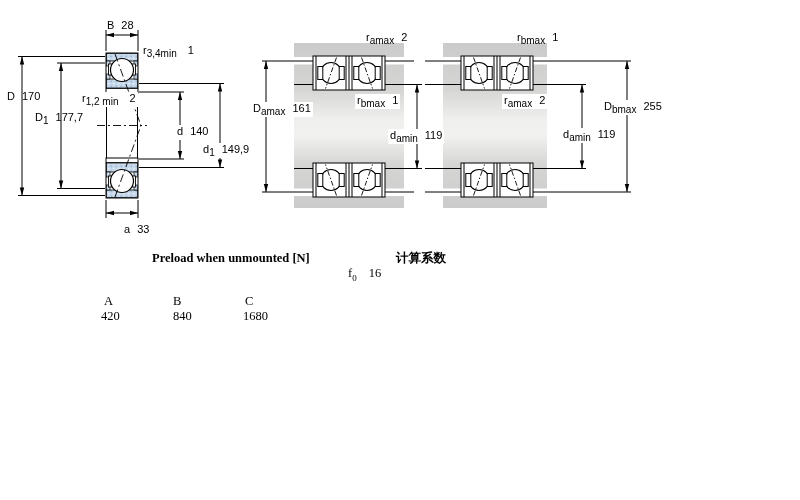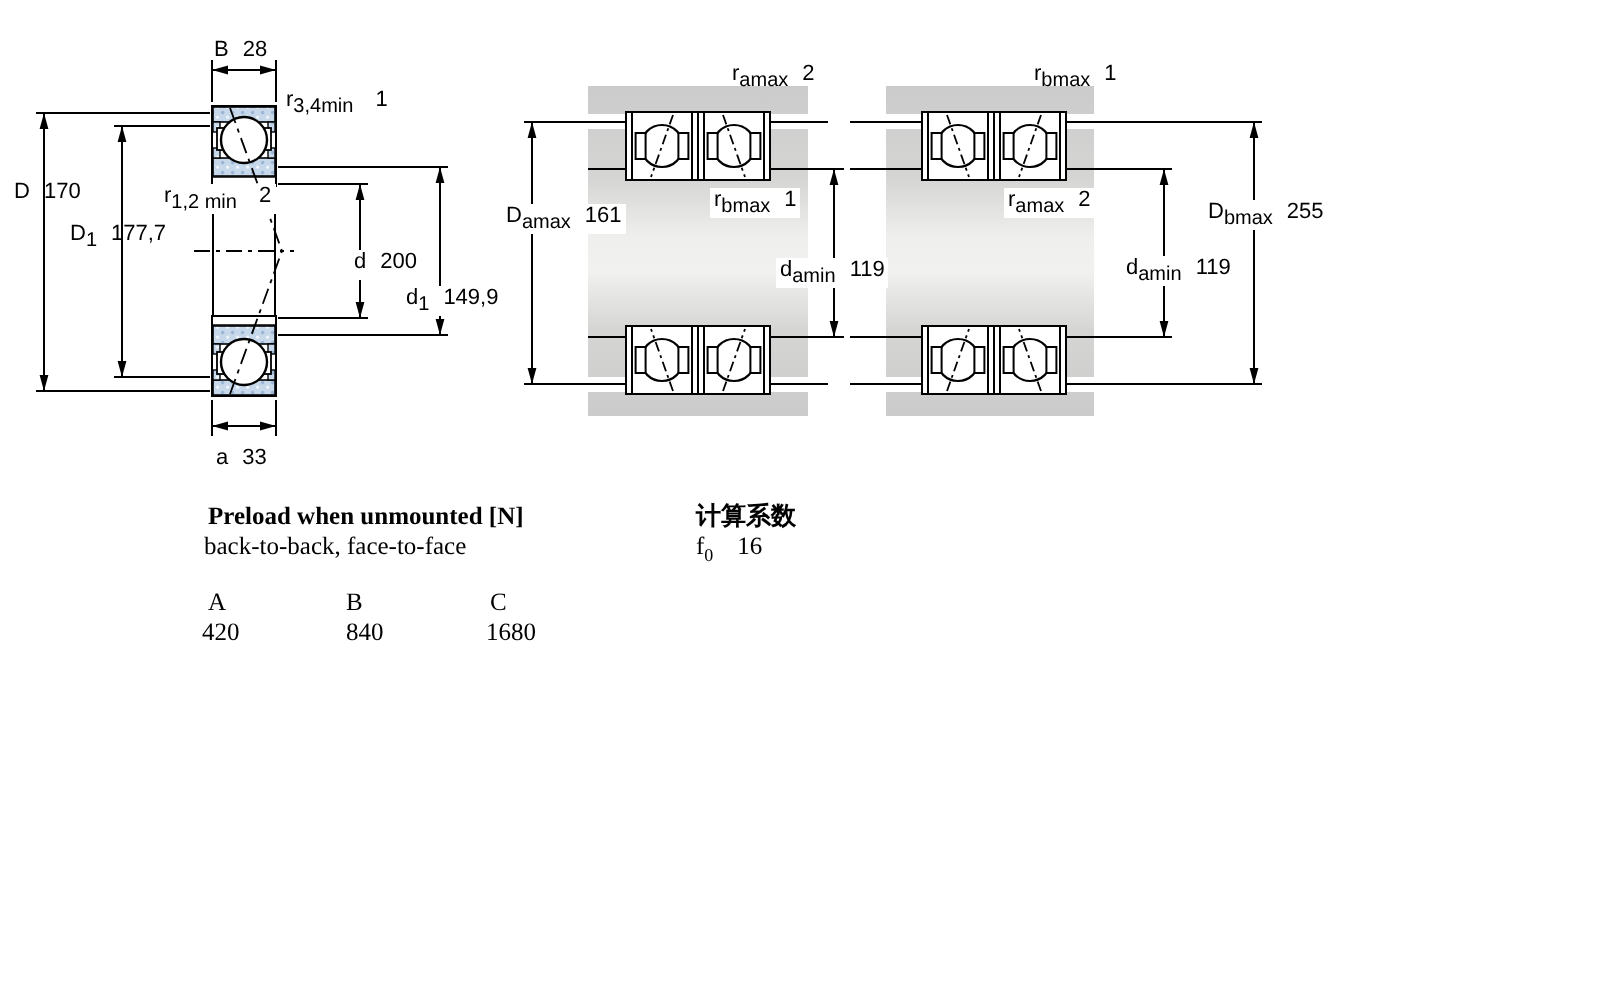--- a/index.html
+++ b/index.html
@@ -6,21 +6,21 @@
   .stage{position:relative;width:800px;height:500px;background:#ffffff;overflow:hidden;
          font-family:"Liberation Sans",sans-serif;color:#000;}
   .stage svg{position:absolute;left:0;top:0;}
   .lbl{position:absolute;font-size:11px;line-height:12px;white-space:nowrap;}
   .lbl sub{font-size:10px;line-height:1;}
   .lbl .val{margin-left:7px;}
   .lbl.gap-lg .val{margin-left:11px;}
   .lbl.bg{background:#ffffff;padding:0 2px;}
   .serif{position:absolute;font-family:"Liberation Serif","DejaVu Serif",serif;
          font-size:12.5px;line-height:14px;white-space:nowrap;}
-  .serif.bold{font-weight:bold;}
+  .serif.bold{font-weight:bold;margin-left:48px;}
   .serif sub{font-size:9px;line-height:1;}
   .serif .val{margin-left:12px;}
 </style>
 </head>
 <body>
 
 <div class="stage">
 
   <svg width="800" height="500" viewBox="0 0 800 500">
     <defs>
@@ -210,26 +210,26 @@
   <div class="lbl" style="left:7px;top:90px">
     <span>D</span><sub></sub><span class="val">170</span>
   </div>
   <div class="lbl" style="left:35px;top:111px">
     <span>D</span><sub>1</sub><span class="val">177,7</span>
   </div>
   <div class="lbl bg gap-lg" style="left:80px;top:92px">
     <span>r</span><sub>1,2 min</sub><span class="val">2</span>
   </div>
   <div class="lbl bg" style="left:175px;top:125px">
-    <span>d</span><sub></sub><span class="val">200</span>
+    <span>d</span><sub></sub><span class="val">140</span>
   </div>
   <div class="lbl bg" style="left:201px;top:143px">
     <span>d</span><sub>1</sub><span class="val">149,9</span>
   </div>
-  <div class="lbl" style="left:108px;top:223px">
+  <div class="lbl" style="left:124px;top:223px">
     <span>a</span><sub></sub><span class="val">33</span>
   </div>
 
   <div class="lbl" style="left:366px;top:31px">
     <span>r</span><sub>amax</sub><span class="val">2</span>
   </div>
   <div class="lbl bg" style="left:251px;top:102px">
     <span>D</span><sub>amax</sub><span class="val">161</span>
   </div>
   <div class="lbl bg" style="left:355px;top:94px">
@@ -246,21 +246,20 @@
     <span>r</span><sub>amax</sub><span class="val">2</span>
   </div>
   <div class="lbl bg" style="left:602px;top:100px">
     <span>D</span><sub>bmax</sub><span class="val">255</span>
   </div>
   <div class="lbl bg" style="left:561px;top:128px">
     <span>d</span><sub>amin</sub><span class="val">119</span>
   </div>
 
   <div class="serif bold" style="left:104px;top:251px">Preload when unmounted [N]</div>
-  <div class="serif" style="left:102px;top:266px">back-to-back, face-to-face</div>
 
   <div class="serif bold" style="left:348px;top:251px">计算系数</div>
   <div class="serif" style="left:348px;top:266px">
     <span>f</span><sub>0</sub><span class="val">16</span>
   </div>
 
   <div class="serif" style="left:104px;top:294px">A</div>
   <div class="serif" style="left:173px;top:294px">B</div>
   <div class="serif" style="left:245px;top:294px">C</div>
   <div class="serif" style="left:101px;top:309px">420</div>

